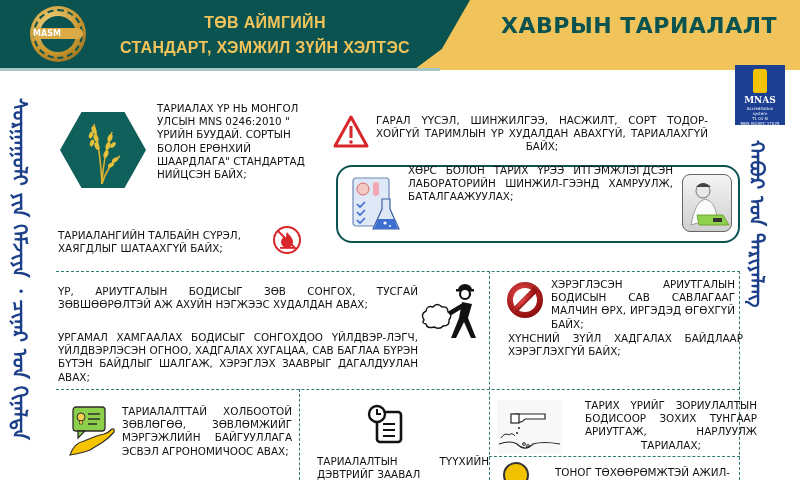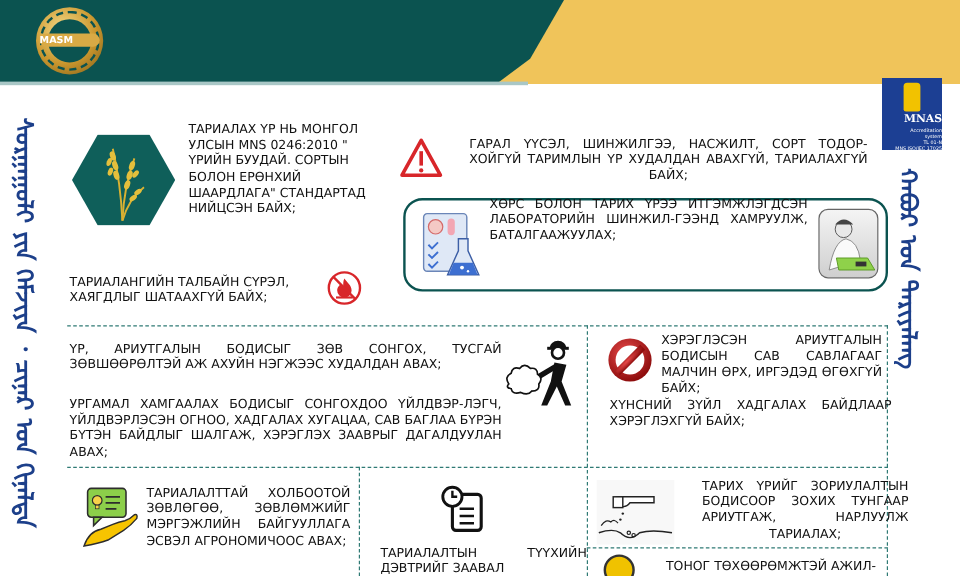--- a/index.html
+++ b/index.html
@@ -16,21 +16,21 @@
   .logo-inner { position: absolute; left: 10px; top: 10px; width: 36px; height: 36px; border-radius: 50%; background: #0b5350; }
   .logo-ring { position: absolute; left: 3px; top: 3px; width: 50px; height: 50px; border-radius: 50%; border: 2px dashed #0b5350; }
   .logo-text { position: absolute; left: 3px; top: 22px; width: 50px; text-align: left; font-size: 8px; font-weight: bold; color: #fff;
     background: #d9aa45; border-radius: 6px; line-height: 11px; }
   .org-title { position: absolute; left: 100px; top: 10px; width: 330px; text-align: center; color: #f0c45a; font-weight: bold;
     font-family: "Liberation Sans", sans-serif; font-size: 16px; line-height: 25px; letter-spacing: 0.3px; }
   .page-title { position: absolute; left: 484px; top: 13px; width: 310px; text-align: center; color: #0b5350; font-weight: 900;
     font-family: "DejaVu Sans", sans-serif; font-size: 22px; letter-spacing: 0.5px; }
 
   
-  .mnas { position: absolute; left: 735px; top: 65px; width: 50px; height: 60px; background: #1c3f93; text-align: right; color: #fff; }
+  .mnas { position: absolute; left: 735px; top: 65px; width: 50px; height: 60px; background: #1c3f93; text-align: center; color: #fff; }
   .mnas-emblem { position: absolute; left: 18px; top: 4px; width: 14px; height: 24px; background: #f2c200; border-radius: 3px 3px 2px 2px; }
   .mnas-name { position: absolute; left: 0; top: 30px; width: 50px; font-family: "DejaVu Serif", serif; font-weight: bold; font-size: 9px; }
   .mnas-sub { position: absolute; left: 0; top: 41px; width: 50px; font-size: 4px; line-height: 5px; }
 
   
   .side-script { position: absolute; width: 28px; color: #1c3f8a; font-size: 20px; font-weight: bold; writing-mode: vertical-lr;
     letter-spacing: -1px; overflow: hidden; line-height: 24px; font-family: "DejaVu Serif", serif; }
   .side-left { left: 8px; top: 98px; height: 382px; }
   .side-right { left: 745px; top: 140px; height: 265px; }
 
@@ -94,21 +94,24 @@
 
 <div class="header">
   <div class="header-dark"></div>
   <div class="header-dark-line"></div>
   <div class="logo">
     <div class="logo-ring"></div>
     <div class="logo-inner"></div>
     <div class="logo-text">MASM</div>
   </div>
   <div class="org-title">
+    <div>ТӨВ АЙМГИЙН</div>
+    <div>СТАНДАРТ, ХЭМЖИЛ ЗҮЙН ХЭЛТЭС</div>
   </div>
+  <div class="page-title">ХАВРЫН ТАРИАЛАЛТ</div>
 </div>
 
 <div class="mnas">
   <div class="mnas-emblem"></div>
   <div class="mnas-name">MNAS</div>
   <div class="mnas-sub">
     <div>Accreditation</div>
     <div>system</div>
     <div>TL 01-N</div>
     <div>MNS ISO/IEC 17025</div>
@@ -139,21 +142,21 @@
     <ellipse cx="29" cy="47" rx="2" ry="3.5" transform="rotate(55 29 47)"></ellipse>
   </g>
 </svg>
 <div class="b1-text txt">ТАРИАЛАХ ҮР НЬ МОНГОЛ УЛСЫН MNS 0246:2010 " ҮРИЙН БУУДАЙ. СОРТЫН БОЛОН ЕРӨНХИЙ ШААРДЛАГА" СТАНДАРТАД НИЙЦСЭН БАЙХ;</div>
 
 <svg class="warn-icon" viewBox="0 0 38 36">
   <path d="M19 3 L35 32 L3 32 Z" fill="none" stroke="#d8262a" stroke-width="3" stroke-linejoin="round"></path>
   <rect x="17.5" y="12" width="3" height="12" fill="#d8262a"></rect>
   <circle cx="19" cy="28" r="1.8" fill="#d8262a"></circle>
 </svg>
-<div class="b2-text txt justify" style="text-align-last:center;margin-left:15px;">ГАРАЛ ҮҮСЭЛ, ШИНЖИЛГЭЭ, НАСЖИЛТ, СОРТ ТОДОР-ХОЙГҮЙ ТАРИМЛЫН ҮР ХУДАЛДАН АВАХГҮЙ, ТАРИАЛАХГҮЙ БАЙХ;</div>
+<div class="b2-text txt justify" style="text-align-last:center;">ГАРАЛ ҮҮСЭЛ, ШИНЖИЛГЭЭ, НАСЖИЛТ, СОРТ ТОДОР-ХОЙГҮЙ ТАРИМЛЫН ҮР ХУДАЛДАН АВАХГҮЙ, ТАРИАЛАХГҮЙ БАЙХ;</div>
 
 <div class="lab-box"></div>
 <svg class="lab-doc" viewBox="0 0 48 55">
   <rect x="1" y="1" width="36" height="48" rx="3" fill="#dfe8f6" stroke="#6b86b8" stroke-width="1.2"></rect>
   <circle cx="11" cy="12" r="6" fill="#f4c9c5" stroke="#d46a6a"></circle>
   <rect x="21" y="5" width="6" height="14" rx="3" fill="#f3a6b3"></rect>
   <path d="M5 27 l3 3 l5 -5 M5 35 l3 3 l5 -5 M5 43 l3 3 l5 -5" stroke="#3d6fd1" stroke-width="1.6" fill="none"></path>
   <path d="M30 22 h8 v10 l9 20 h-26 l9 -20 z" fill="#dfe8f6" stroke="#3d5fa6" stroke-width="1.2"></path>
   <path d="M26 42 h16 l4 10 h-24 z" fill="#3d6fd1"></path>
   <circle cx="33" cy="46" r="1.6" fill="#fff"></circle>

